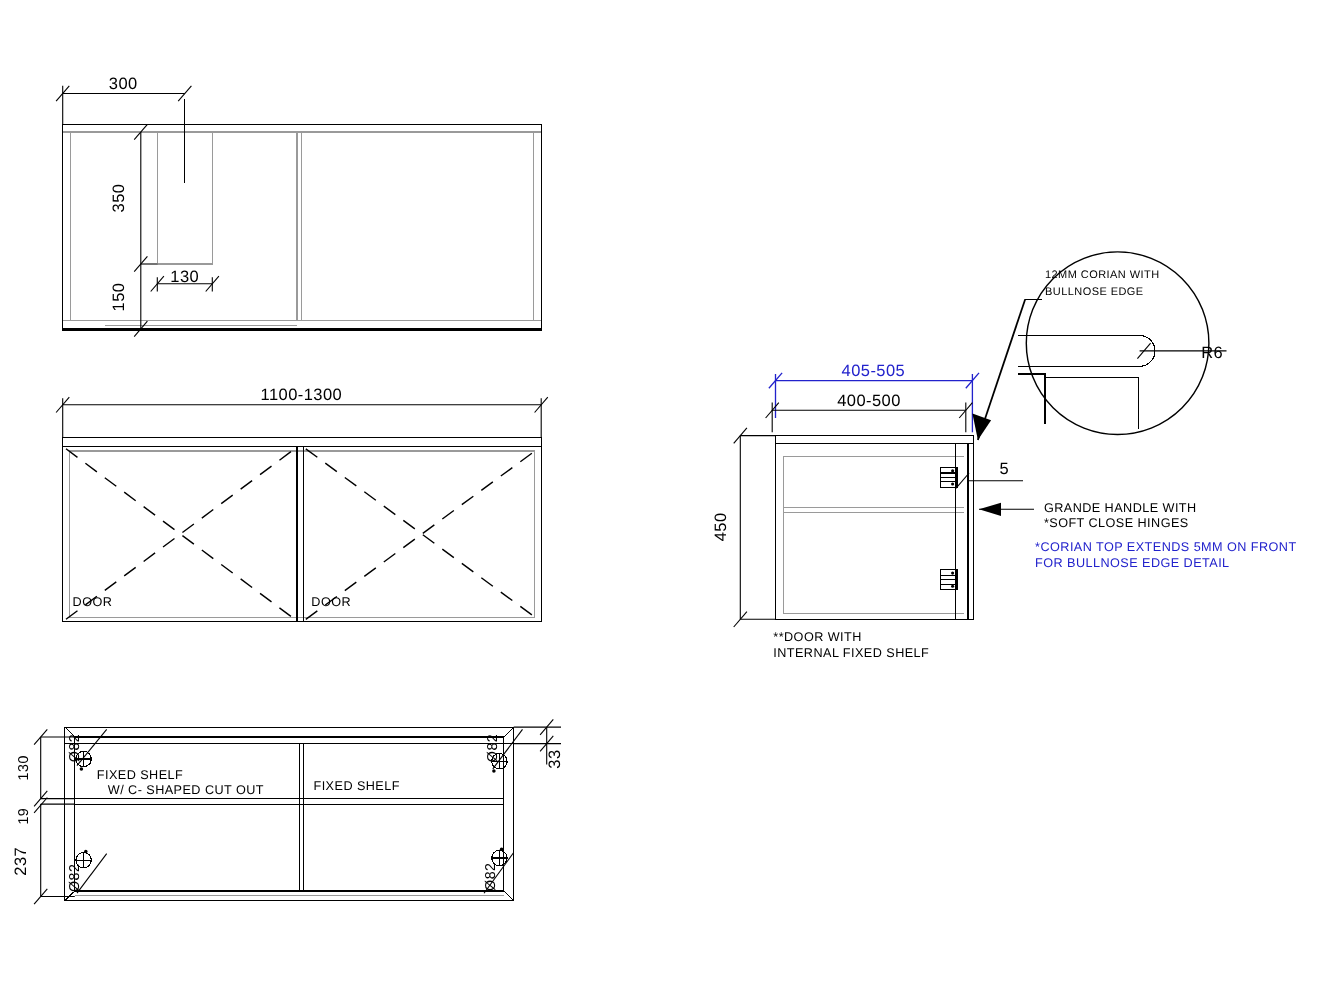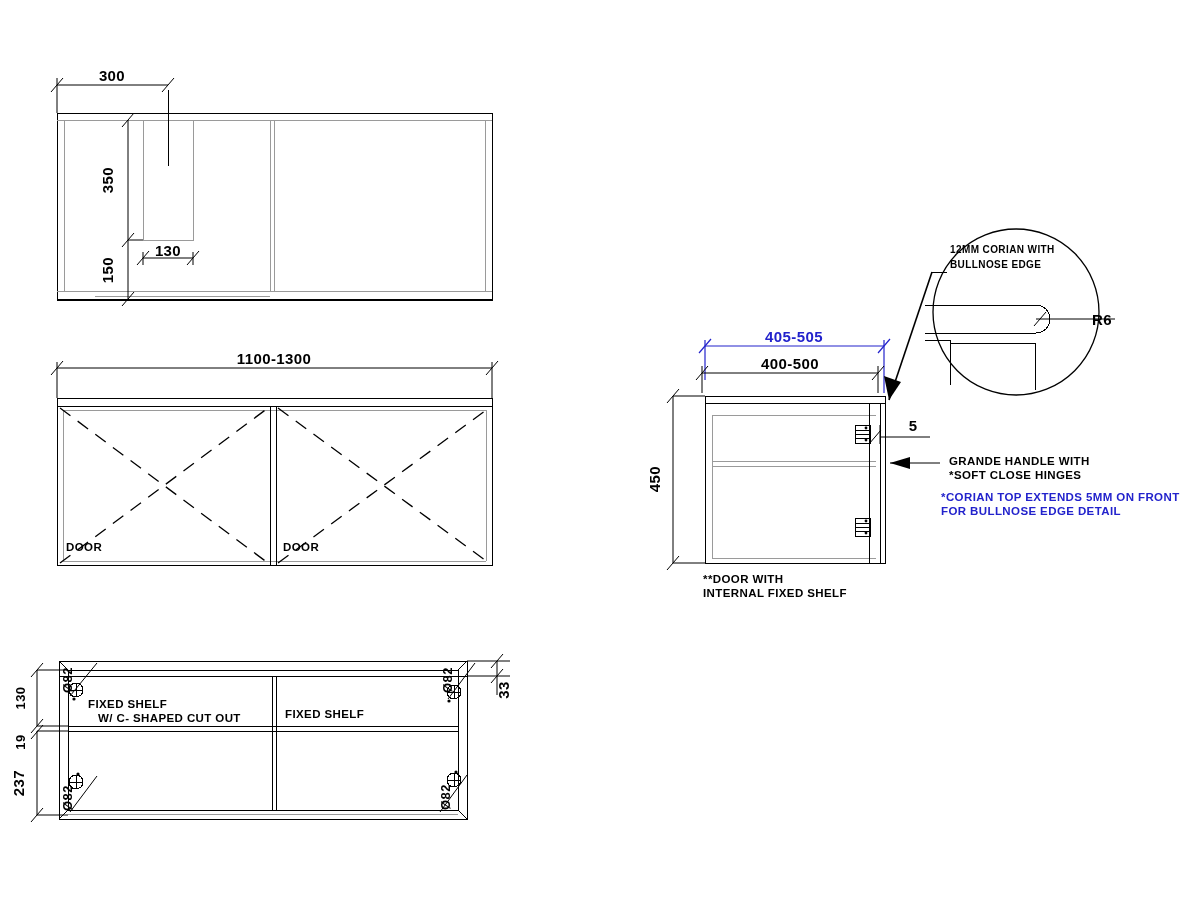--- a/index.html
+++ b/index.html
@@ -10,21 +10,20 @@
   }
   body {
     font-family: "Liberation Sans", sans-serif;
   }
   #sheet {
     position: relative;
     width: 1200px;
     height: 900px;
     background: #ffffff;
     overflow: hidden;
-    font-weight: bold;
   }
   #sheet svg {
     position: absolute;
     top: 0;
     left: 0;
     display: block;
   }
   text {
     font-family: "Liberation Sans", sans-serif;
     fill: #000000;

